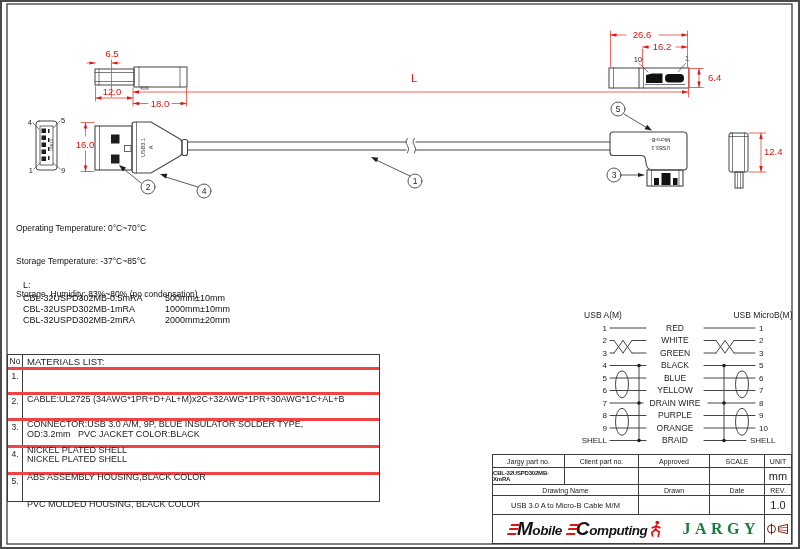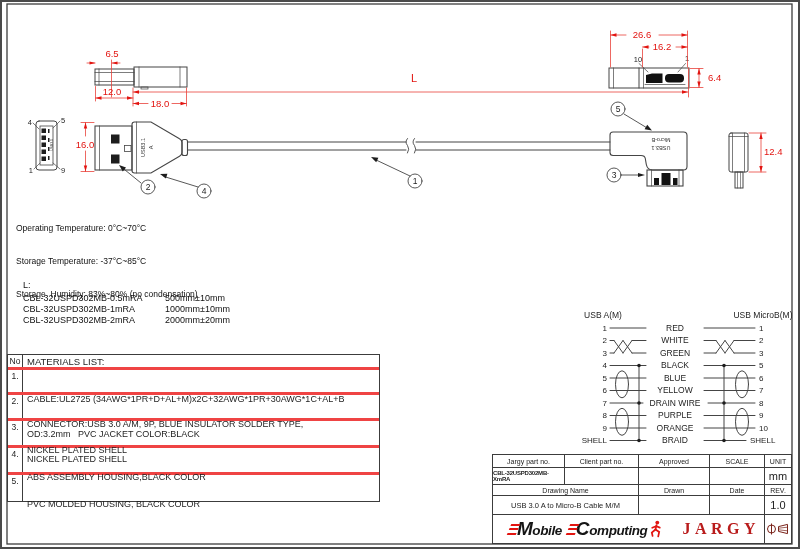--- a/index.html
+++ b/index.html
@@ -38,21 +38,21 @@
   .tc.noB{border-bottom:none;}
   .tc.sp2{grid-column:span 2;}
   .tc.sp4{grid-column:span 4;}
   .tc.partno{font-size:6px;font-weight:bold;letter-spacing:-0.2px;}
   .tc.val{font-size:11px;text-align:center;}
   .logo-cell{justify-content:center;padding-left:12px;gap:2px;}
   .speed{display:inline-block;width:9px;height:11px;flex:none;transform:skewX(-22deg);
     background:repeating-linear-gradient(to bottom,#e21410 0 2px,rgba(0,0,0,0) 2px 4.4px);}
   .logo-word{display:inline-block;font-weight:bold;font-style:italic;font-size:13.5px;color:#151515;letter-spacing:-0.4px;margin-left:-3px;}
   .logo-word::first-letter{font-size:19px;}
-  .jargy{font-family:"Liberation Serif",serif;font-weight:bold;color:#b91c1c;font-size:16px;letter-spacing:4.5px;margin-left:16px;}
+  .jargy{font-family:"Liberation Serif",serif;font-weight:bold;color:#15803d;font-size:16px;letter-spacing:4.5px;margin-left:16px;}
 </style>
 </head>
 <body>
 
 <div class="canvas">
 
   <svg class="abs" width="800" height="549" viewBox="0 0 800 549" style="left:0;top:0" fill="none" stroke-linecap="round">
 
     <rect x="5" y="2" width="785" height="540" stroke="#3c3c3c" stroke-width="1.3"></rect>
 

